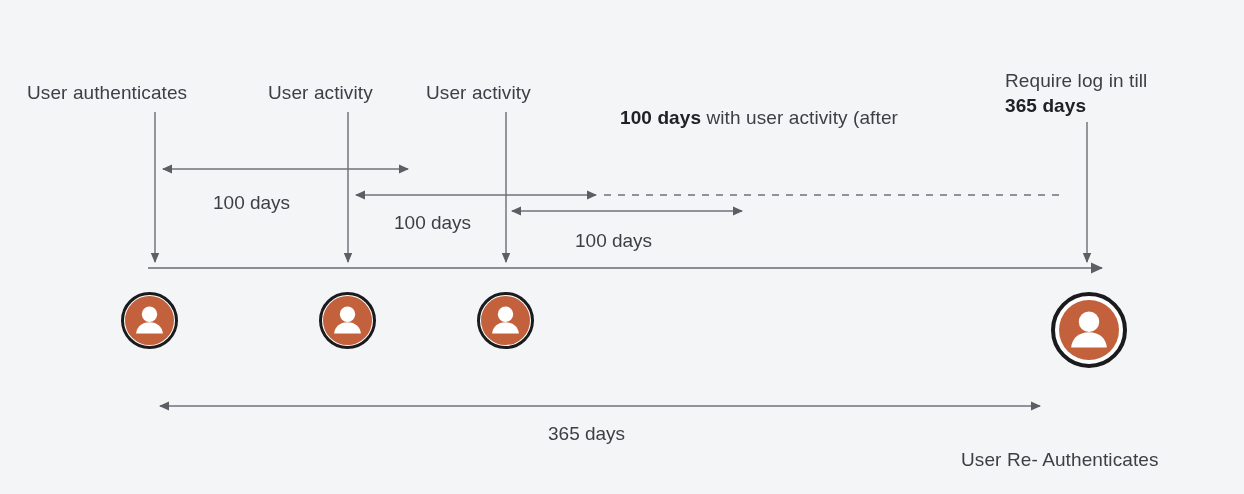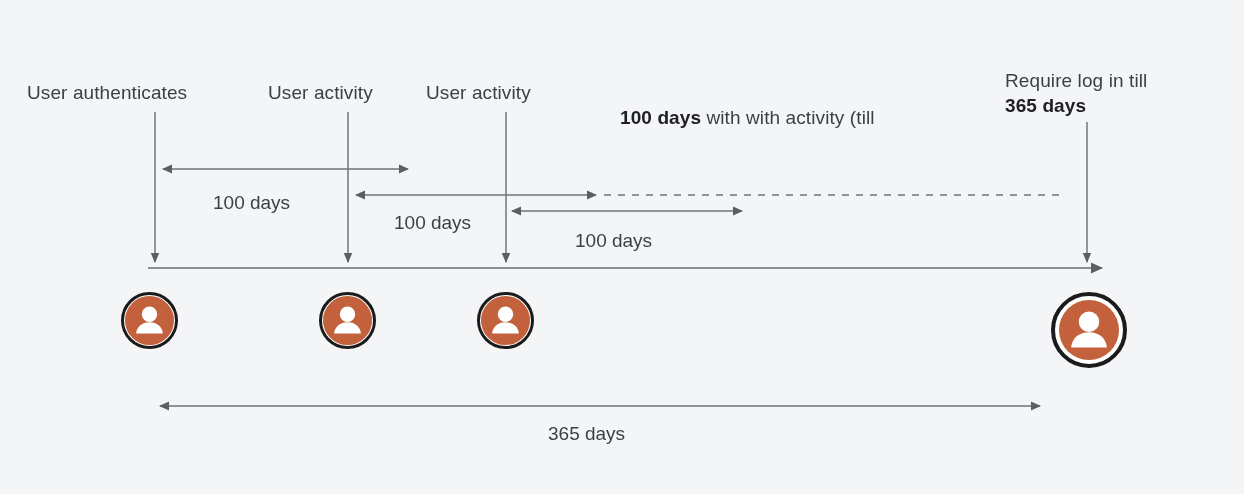--- a/index.html
+++ b/index.html
@@ -114,38 +114,39 @@
   </svg>
 
   <div class="lbl" style="left:27px; top:80px;">User authenticates</div>
 
   <div class="lbl" style="left:268px; top:80px;">User activity</div>
 
   <div class="lbl" style="left:426px; top:80px;">User activity</div>
 
   <div class="lbl lbl-wrap" style="left:620px; top:80px; width:340px;">
     <br>
-    <b>100 days</b><span> with with activity (till</span>
+    <b>100 days</b><span> with user activity (after</span>
     <br>
   </div>
 
   <div class="lbl lbl-wrap" style="left:1005px; top:68px; width:240px;">
     <span>Require log in till</span>
     <br>
     <b>365 days</b>
   </div>
 
   <div class="day-lbl" style="left:213px; top:191px;">100 days</div>
 
   <div class="day-lbl" style="left:394px; top:211px;">100 days</div>
 
   <div class="day-lbl" style="left:575px; top:229px;">100 days</div>
 
   <div class="day-lbl" style="left:548px; top:422px;">365 days</div>
 
+  <div class="lbl" style="left:961px; top:447px;">User Re- Authenticates</div>
 
   <div class="avatar" style="left:121px; top:292px; width:57px; height:57px;">
     <div class="disc" style="left:4px; top:4px; right:4px; bottom:4px;"></div>
     <div class="ring" style="border-width:3.4px;"></div>
     <svg class="person" viewBox="0 0 100 100">
       <circle cx="50" cy="39" r="13.5" fill="#ffffff"></circle>
       <path d="M50 53 C36 53 27.5 61.5 26.5 73 L73.5 73 C72.5 61.5 64 53 50 53 Z" fill="#ffffff"></path>
     </svg>
   </div>
 

